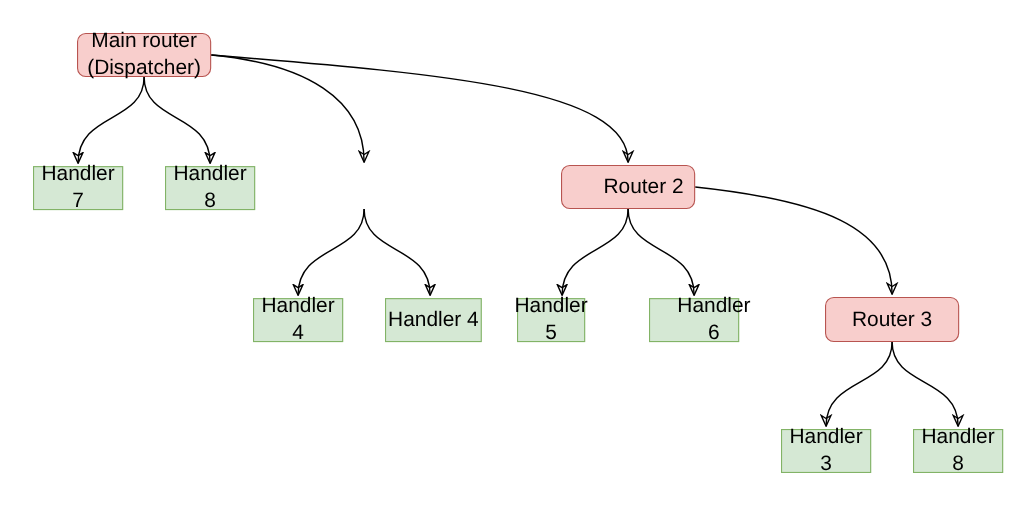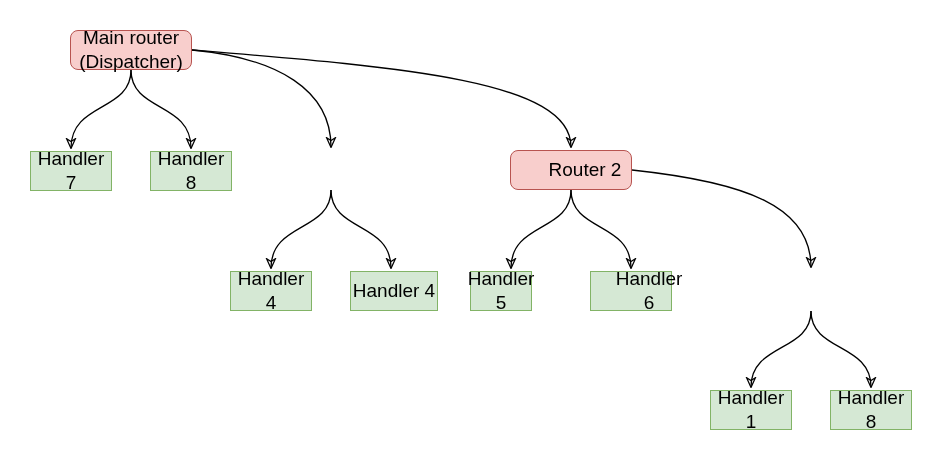--- a/index.html
+++ b/index.html
@@ -84,18 +84,19 @@
   <div class="node router" style="left:510px; top:150px; width:122px; height:40px;padding-left:28px;">Router 2</div>
 
   <div class="node handler" style="left:230px; top:271px; width:82px;  height:40px;">Handler 4</div>
 
   <div class="node handler" style="left:350px; top:271px; width:88px;  height:40px;">Handler 4</div>
 
   <div class="node handler" style="left:470px; top:271px; width:62px;  height:40px;">Handler 5</div>
 
   <div class="node handler" style="left:590px; top:271px; width:82px;  height:40px;padding-left:36px;">Handler 6</div>
 
+  <div class="node router" style="left:750px; top:270px; width:122px; height:41px;">Router 3</div>
 
-  <div class="node handler" style="left:710px; top:390px; width:82px;  height:40px;">Handler 1</div>
+  <div class="node handler" style="left:710px; top:390px; width:82px;  height:40px;">Handler 3</div>
 
   <div class="node handler" style="left:830px; top:390px; width:82px;  height:40px;text-align:center;">Handler 8</div>
 
 </div>
 
 </body></html>

